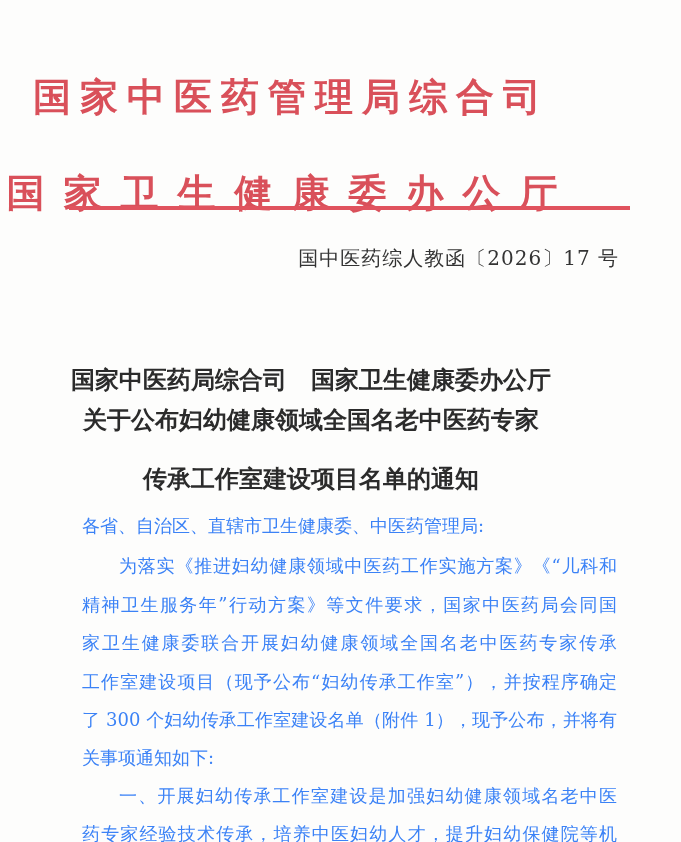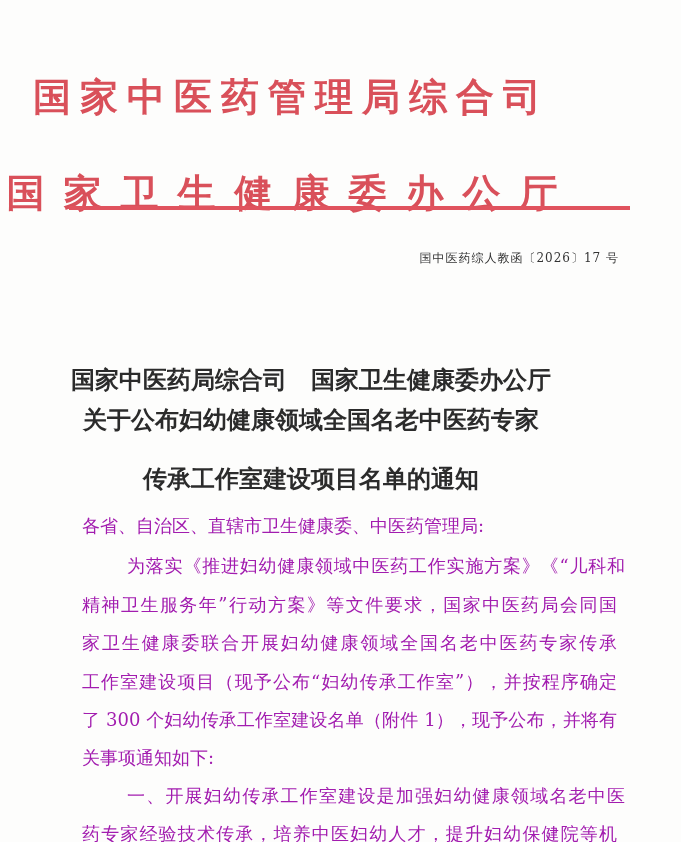--- a/index.html
+++ b/index.html
@@ -21,43 +21,43 @@
     white-space: nowrap;
   }
   .h1 { top: 74px; letter-spacing: 9px; }
   .h2 { top: 132px; letter-spacing: 19px; margin-top: 38px; }
   .red-rule {
     position: absolute; left: 69px; top: 206px;
     width: 561px; height: 4px; background: #e0535e;
   }
   .doc-number {
     position: absolute; top: 247px; right: 62px;
-    font-size: 12px; line-height: 22px; color: #333; letter-spacing: 1px;
+    font-size: 20px; line-height: 22px; color: #333; letter-spacing: 1px;
     white-space: nowrap;
   }
   .title-line {
     position: absolute; left: 0; width: 622px;
     text-align: center;
     font-family: "DejaVu Serif", serif;
     font-weight: bold;
     font-size: 24px; line-height: 34px;
     color: #2b2b2b;
     white-space: pre;
   }
   .t1 { top: 363px; }
   .t2 { top: 403px; }
   .t3 { top: 462px; }
   .body-line {
     position: absolute; left: 82px; width: 535px;
-    font-size: 18px; line-height: 26px; color: #a21caf;
+    font-size: 18px; line-height: 26px; color: #3b82f6;
     white-space: nowrap;
     text-align: justify; text-align-last: justify;
   }
   .body-line.short { text-align-last: left; }
-  .body-line.indent { left: 127px; width: 498px; }
+  .body-line.indent { left: 119px; width: 498px; }
 </style>
 </head>
 <body>
 
 <div class="header-line h1">国家中医药管理局综合司</div>
 <div class="header-line h2">国家卫生健康委办公厅</div>
 <div class="red-rule"></div>
 
 <div class="doc-number">国中医药综人教函〔2026〕17 号</div>
 

